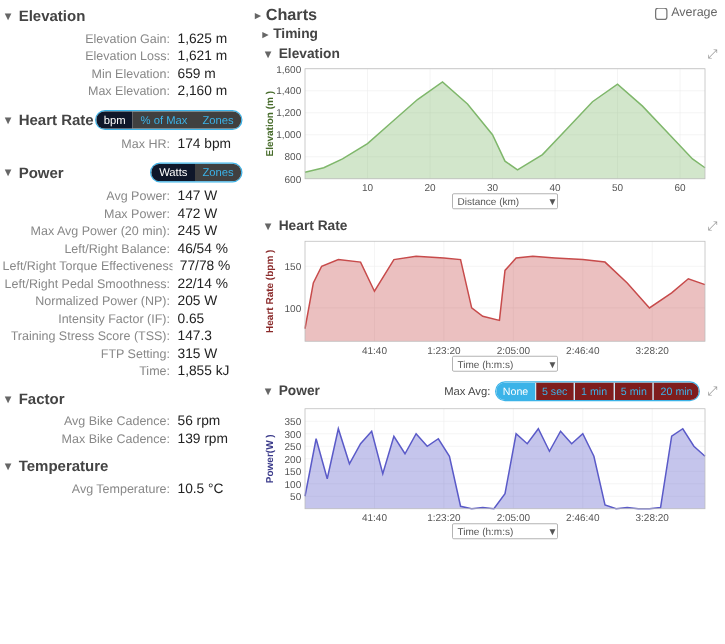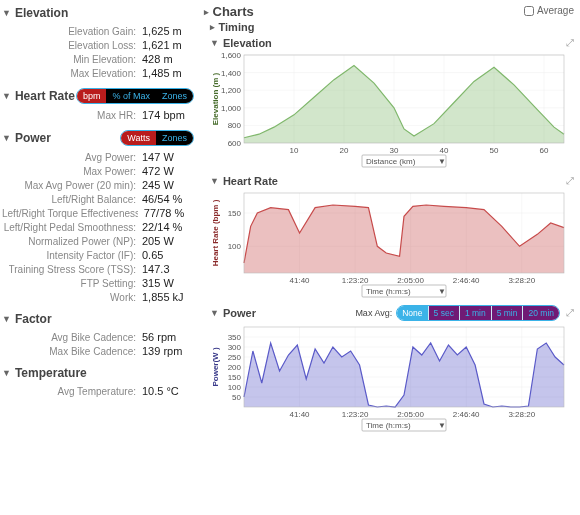--- a/index.html
+++ b/index.html
@@ -7,38 +7,38 @@
   .left-panel { width: 200px; padding: 6px 6px 6px 2px; }
   .right-panel { flex: 1; padding: 4px 6px 4px 4px; }
   .section { margin-bottom: 8px; }
   .sec-head { display: flex; align-items: center; justify-content: space-between; margin-bottom: 4px; }
   .sec-head h3 { font-size: 12px; font-weight: bold; color: #444; display: flex; align-items: center; }
   .caret { display: inline-block; margin-right: 4px; color: #666; font-size: 9px; }
   .stat-row { display: flex; justify-content: flex-end; align-items: center; padding: 1px 0; }
   .stat-label { color: #888; font-size: 10px; text-align: right; margin-right: 6px; white-space: nowrap; overflow: hidden; }
   .stat-value { color: #222; font-size: 11px; width: 52px; text-align: left; }
   .pill-group { display: flex; border: 1px solid #3bb3e8; border-radius: 10px; overflow: hidden; font-size: 9px; }
-  .pill { padding: 2px 6px; color: #3bb3e8; background: #000000; cursor: pointer; }
-  .pill.active { background: #b91c1c; color: #fff; }
+  .pill { padding: 2px 6px; color: #3bb3e8; background: #404040; cursor: pointer; }
+  .pill.active { background: #0f172a; color: #fff; }
   .charts-title { font-size: 13px; font-weight: bold; color: #444; display: flex; align-items: center; }
   .chart-sec { margin-bottom: 6px; }
   .chart-sec-head { display: flex; align-items: center; justify-content: space-between; margin: 2px 0 2px 6px; }
   .chart-sec-head h4 { font-size: 11px; font-weight: bold; color: #444; display: flex; align-items: center; }
   .expand-icn { color: #999; font-size: 10px; cursor: pointer; }
   .chart-box { border: none; margin-left: 6px; }
   svg { display: block; }
   .axis-lbl { font-size: 8px; fill: #555; }
   .axis-title { font-size: 8px; fill: #466b2a; font-weight: bold; }
   .axis-title.red { fill: #8a2a2a; }
   .axis-title.blue { fill: #3a3a8a; }
   .grid { stroke: #eee; stroke-width: 0.5; }
   .avg-check { display: flex; align-items: center; justify-content: flex-start; font-size: 10px; color: #666; margin-bottom: 2px;}
   .avg-check input { margin-right: 3px; width: 10px; height: 10px; }
   .maxavg-group { display: flex; align-items: center; gap: 0; border: 1px solid #3bb3e8; border-radius: 10px; overflow: hidden; font-size: 8.5px; }
-  .maxavg-group .seg { padding: 2px 5px; color: #3bb3e8; background:#701a75; border-left:1px solid #cde8f5; cursor:pointer; white-space:nowrap;}
+  .maxavg-group .seg { padding: 2px 5px; color: #3bb3e8; background:#7f1d1d; border-left:1px solid #cde8f5; cursor:pointer; white-space:nowrap;}
   .maxavg-group .seg:first-child { border-left:none; }
   .maxavg-group .seg.active { background:#3bb3e8; color:#fff; }
   .maxavg-label { font-size: 9px; color:#444; margin-right:4px;}
   .collapsed-row { display:flex; align-items:center; margin: 2px 0 4px 6px; color:#444; font-size:11px; font-weight:bold;}
 </style>
 </head>
 <body>
 
 <div class="left-panel">
 
@@ -53,25 +53,25 @@
         <div class="stat-row">
           <span class="stat-label">Elevation Gain:</span>
           <span class="stat-value">1,625 m</span>
         </div>
         <div class="stat-row">
           <span class="stat-label">Elevation Loss:</span>
           <span class="stat-value">1,621 m</span>
         </div>
         <div class="stat-row">
           <span class="stat-label">Min Elevation:</span>
-          <span class="stat-value">428 m</span>
+          <span class="stat-value">659 m</span>
         </div>
         <div class="stat-row">
           <span class="stat-label">Max Elevation:</span>
-          <span class="stat-value">1,485 m</span>
+          <span class="stat-value">2,160 m</span>
         </div>
       </div>
   </div>
 
   <div class="section">
     <div class="sec-head">
       <h3>
           <span class="caret">▼</span>
           <span>Heart Rate</span>
         </h3>
@@ -135,21 +135,21 @@
         </div>
         <div class="stat-row">
           <span class="stat-label">Training Stress Score (TSS):</span>
           <span class="stat-value">147.3</span>
         </div>
         <div class="stat-row">
           <span class="stat-label">FTP Setting:</span>
           <span class="stat-value">315 W</span>
         </div>
         <div class="stat-row">
-          <span class="stat-label">Work:</span>
+          <span class="stat-label">Time:</span>
           <span class="stat-value">1,855 kJ</span>
         </div>
       </div>
   </div>
 
   <div class="section">
     <div class="sec-head">
       <h3>
           <span class="caret">▼</span>
           <span>Factor</span>

